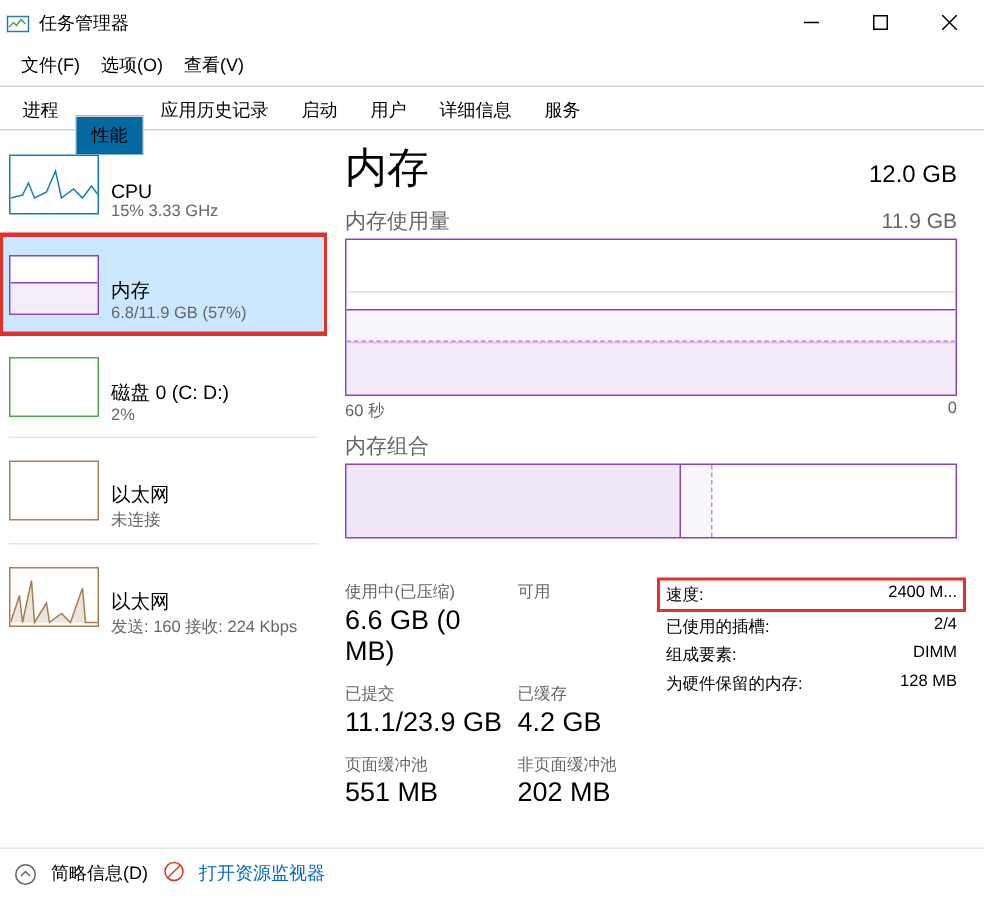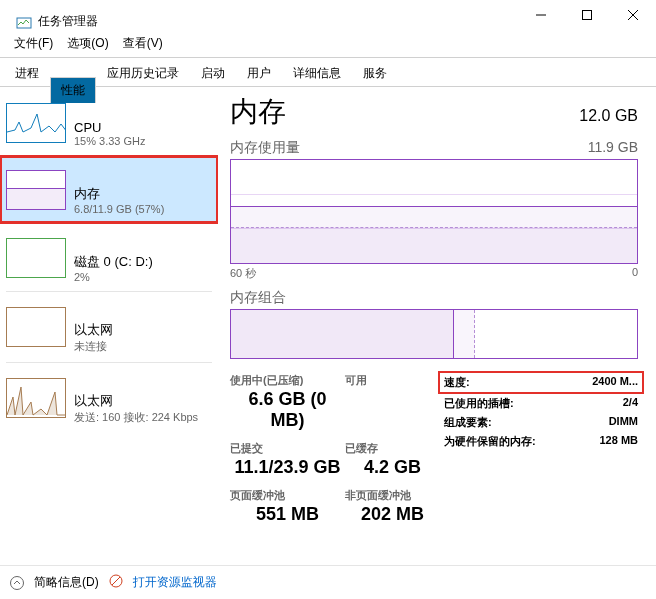--- a/index.html
+++ b/index.html
@@ -1,18 +1,18 @@
 <!DOCTYPE html>
 <html><head>
 <meta charset="utf-8">
 <style>
 * { margin: 0; padding: 0; box-sizing: border-box; font-family: "Microsoft YaHei", "Segoe UI", sans-serif; }
 body { background: #fff; width: 656px; height: 599px; overflow: hidden; font-size: 12px; color: #000; }
 
-.titlebar { display: flex; align-items: flex-end; height: 30px; padding-left: 16px; }
+.titlebar { display: flex; align-items: center; height: 30px; padding-left: 4px; }
 .titlebar .icon { width: 16px; height: 16px; margin-right: 6px; }
 .titlebar .title { flex: 1; font-size: 12px; }
 .win-controls { display: flex; }
 .win-btn { width: 46px; height: 30px; display: flex; align-items: center; justify-content: center; }
 
 .menubar { display: flex; padding: 2px 8px; gap: 2px; font-size: 12px; border-bottom: 1px solid #d0d0d0; text-align: right; }
 .menu-item { padding: 3px 6px; }
 
 .tabbar { display: flex; border-bottom: 1px solid #d0d0d0; padding-left: 4px; margin-top: 2px; }
 .tab { padding: 4px 10px; border: 1px solid transparent; border-bottom: none; font-size: 12px; cursor: default; }
@@ -42,24 +42,24 @@
 .graph { height: 105px; border: 1px solid #8b44c1; background: #fff; position: relative; overflow: hidden; margin-top: 2px; }
 .graph .gridline { position: absolute; left: 0; right: 0; height: 1px; background: #e8d6f5; }
 .graph .fill { position: absolute; left: 0; right: 0; bottom: 0; height: 55%; background: rgba(139,68,193,0.06); border-top: 1px solid #8b44c1; }
 .graph .fill2 { position: absolute; left: 0; right: 0; bottom: 0; height: 35%; background: rgba(139,68,193,0.05); border-top: 1px dashed #b58ed6; }
 .axis { display: flex; justify-content: space-between; font-size: 11px; color: #666; margin-top: 2px; }
 
 .comp-graph { height: 50px; border: 1px solid #8b44c1; margin-top: 2px; position: relative; }
 .comp-graph .used { position: absolute; left: 0; top: 0; bottom: 0; width: 55%; background: rgba(139,68,193,0.12); border-right: 1px solid #8b44c1; }
 .comp-graph .mod { position: absolute; left: 55%; top: 0; bottom: 0; width: 5%; background: rgba(139,68,193,0.05); border-right: 1px dashed #b58ed6; }
 
-.stats { display: flex; margin-top: 14px; gap: 0; font-weight: bold; }
+.stats { display: flex; margin-top: 28px; gap: 0; }
 .stats-left { display: grid; grid-template-columns: 115px 95px; row-gap: 10px; }
 .stat-lbl { font-size: 11px; color: #666; }
-.stat-val { font-size: 18px; color: #000; margin-top: 1px; text-align: center; }
+.stat-val { font-size: 18px; color: #000; margin-top: 1px; }
 .stats-right { flex: 1; font-size: 11px; padding-left: 4px; }
 .stats-right .row { display: flex; justify-content: space-between; padding: 2px 0; }
 .stats-right .row.boxed { outline: 2px solid #e3302a; padding: 2px 4px; margin: 0 -4px 2px -4px; }
 
 .footer { position: absolute; bottom: 0; left: 0; right: 0; border-top: 1px solid #e5e5e5; padding: 8px 10px; display: flex; align-items: center; gap: 10px; font-size: 12px; }
 .footer .link { color: #0066cc; }
 .circ { width: 14px; height: 14px; border: 1px solid #666; border-radius: 50%; display: inline-flex; align-items: center; justify-content: center; }
 
 
 .cpu-line { position:absolute; bottom:4px; left:0; right:0; }

